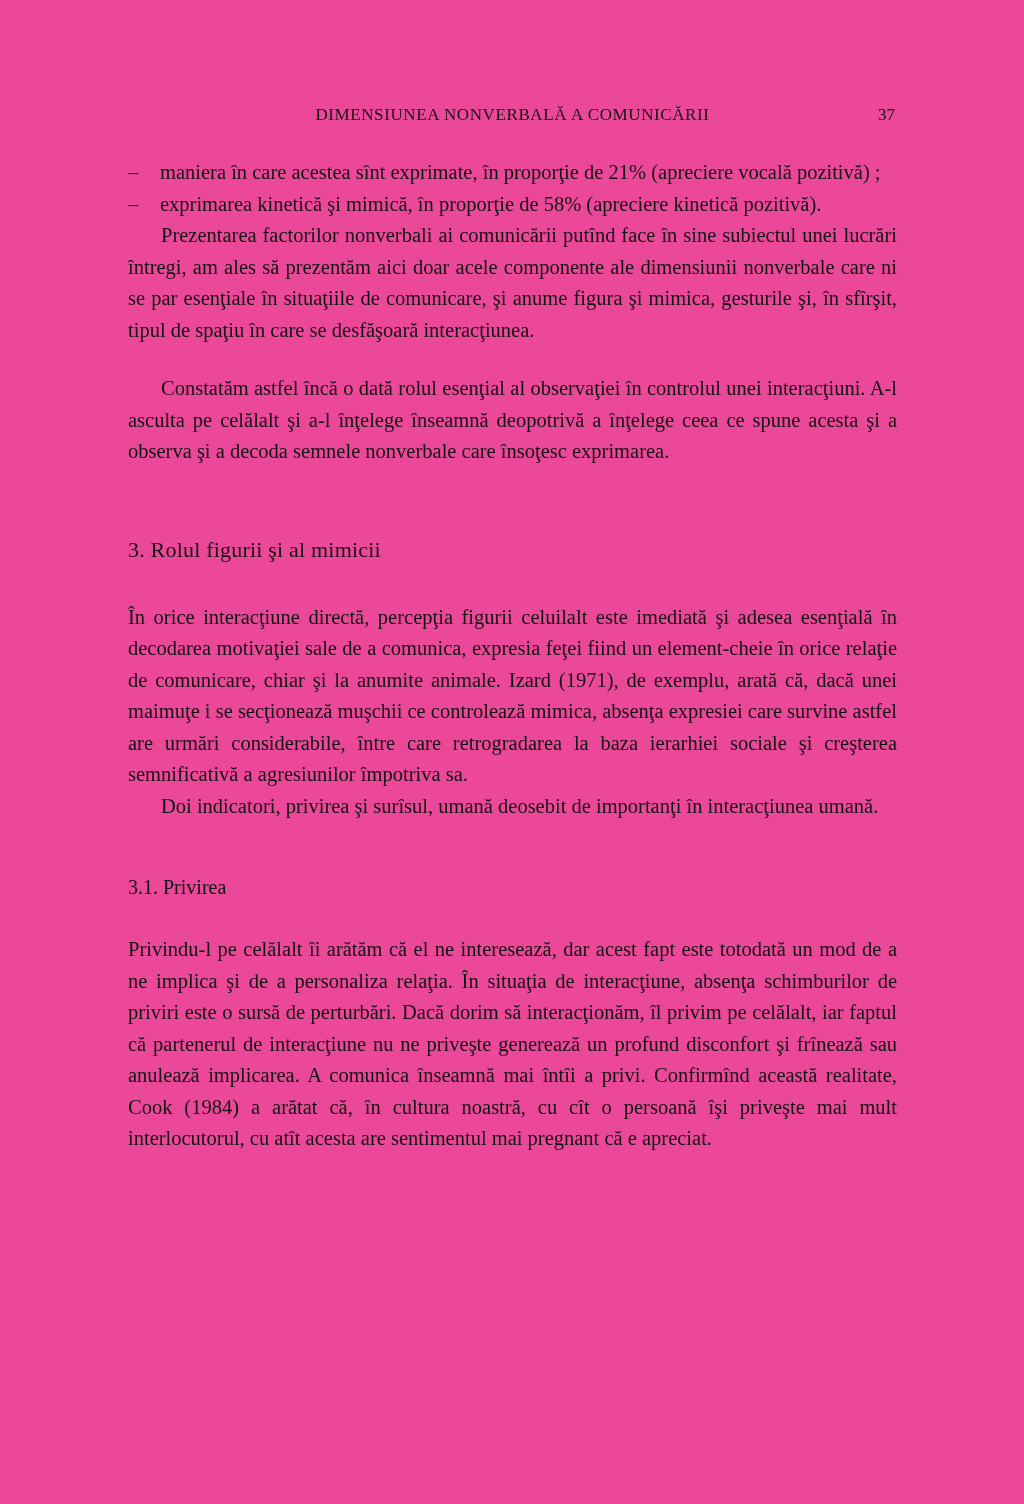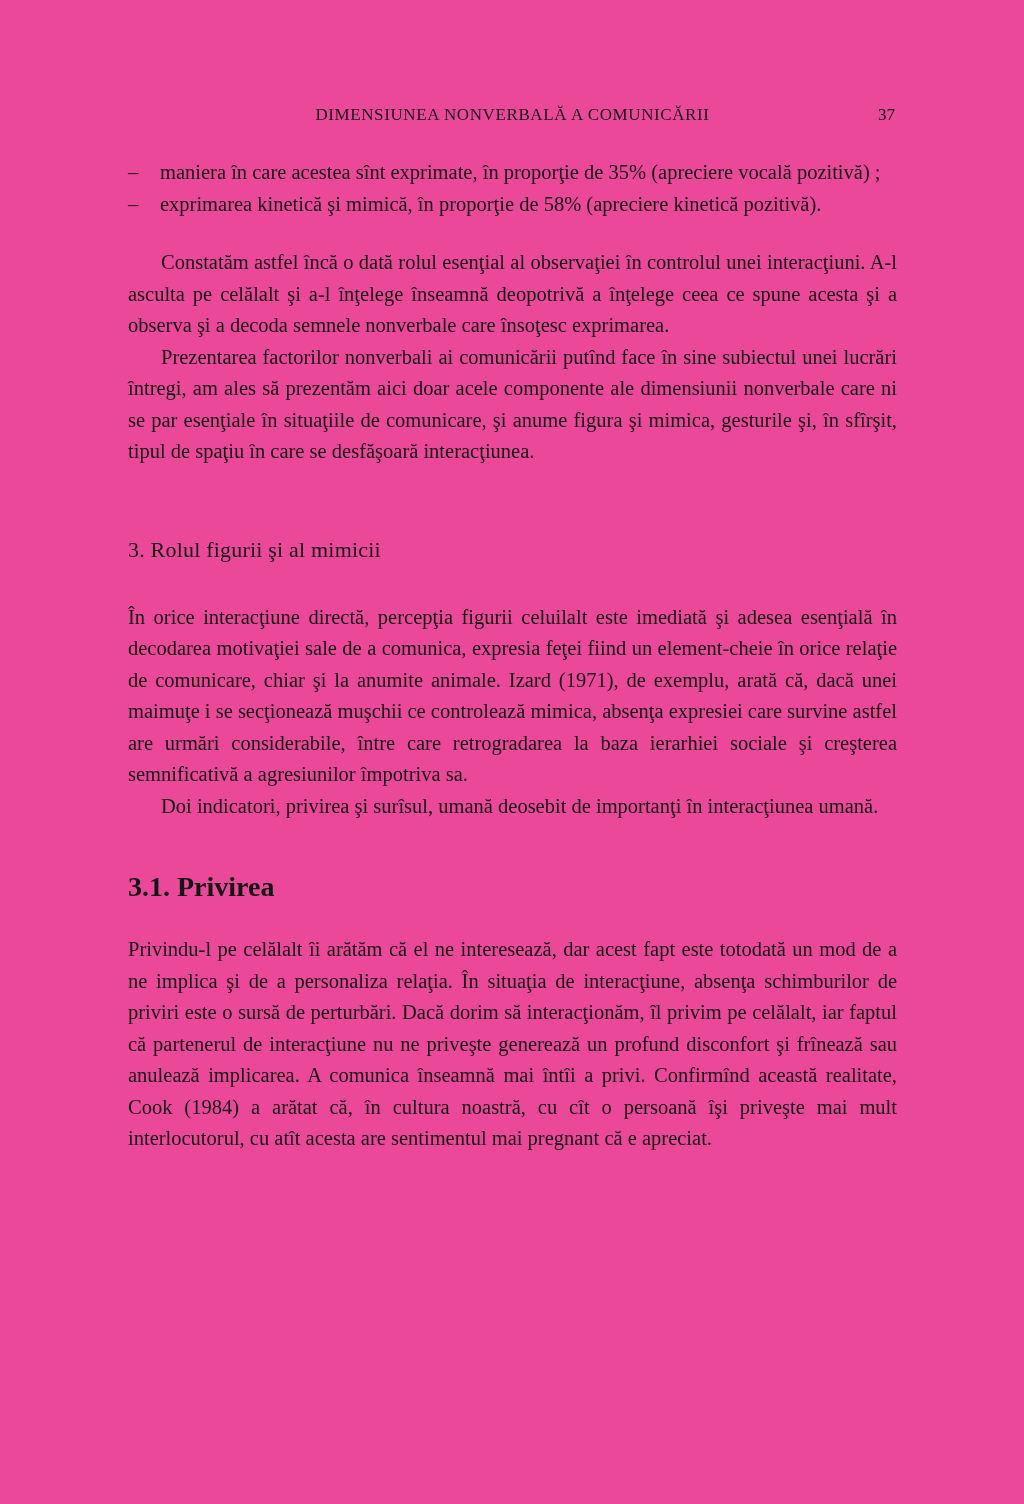--- a/index.html
+++ b/index.html
@@ -67,53 +67,53 @@
   .mt-block { margin-top: 27px; }
   
   h2.section-heading {
     font-size: 22px;
     font-weight: normal;
     line-height: 36px;
     margin-top: 64px;
     letter-spacing: 0.2px;
   }
   h3.subsection-heading {
-    font-size: 28px;
-    font-weight: bold;
+    font-size: 20px;
+    font-weight: normal;
     line-height: 30px;
     margin-top: 50px;
   }
   .after-heading { margin-top: 34px; }
   .after-subheading { margin-top: 32px; }
 </style>
 </head>
 <body>
 
 <div class="page">
   <div class="content">
 
     <div class="running-header">
       <span>DIMENSIUNEA NONVERBALĂ A COMUNICĂRII</span>
       <span class="page-number">37</span>
     </div>
 
     <div class="bullet-list">
       <div class="list-item">
         <span class="list-marker">–</span>
-        <span class="list-text">maniera în care acestea sînt exprimate, în proporţie de 35% (apreciere vocală pozitivă) ;</span>
+        <span class="list-text">maniera în care acestea sînt exprimate, în proporţie de 21% (apreciere vocală pozitivă) ;</span>
       </div>
       <div class="list-item">
         <span class="list-marker">–</span>
         <span class="list-text">exprimarea kinetică şi mimică, în proporţie de 58% (apreciere kinetică pozitivă).</span>
       </div>
     </div>
 
+    <p class="body indent">Prezentarea factorilor nonverbali ai comunicării putînd face în sine subiectul unei lucrări întregi, am ales să prezentăm aici doar acele componente ale dimensiunii nonverbale care ni se par esenţiale în situaţiile de comunicare, şi anume figura şi mimica, gesturile şi, în sfîrşit, tipul de spaţiu în care se desfăşoară interacţiunea.</p>
+
     <p class="body indent mt-block">Constatăm astfel încă o dată rolul esenţial al observaţiei în controlul unei interacţiuni. A-l asculta pe celălalt şi a-l înţelege înseamnă deopotrivă a înţelege ceea ce spune acesta şi a observa şi a decoda semnele nonverbale care însoţesc exprimarea.</p>
-
-    <p class="body indent">Prezentarea factorilor nonverbali ai comunicării putînd face în sine subiectul unei lucrări întregi, am ales să prezentăm aici doar acele componente ale dimensiunii nonverbale care ni se par esenţiale în situaţiile de comunicare, şi anume figura şi mimica, gesturile şi, în sfîrşit, tipul de spaţiu în care se desfăşoară interacţiunea.</p>
 
     <h2 class="section-heading">3. Rolul figurii şi al mimicii</h2>
 
     <p class="body after-heading">În orice interacţiune directă, percepţia figurii celuilalt este imediată şi adesea esenţială în decodarea motivaţiei sale de a comunica, expresia feţei fiind un element-cheie în orice relaţie de comunicare, chiar şi la anumite animale. Izard (1971), de exemplu, arată că, dacă unei maimuţe i se secţionează muşchii ce controlează mimica, absenţa expresiei care survine astfel are urmări considerabile, între care retrogradarea la baza ierarhiei sociale şi creşterea semnificativă a agresiunilor împotriva sa.</p>
 
     <p class="body indent">Doi indicatori, privirea şi surîsul, umană deosebit de importanţi în interacţiunea umană.</p>
 
     <h3 class="subsection-heading">3.1. Privirea</h3>
 
     <p class="body after-subheading">Privindu-l pe celălalt îi arătăm că el ne interesează, dar acest fapt este totodată un mod de a ne implica şi de a personaliza relaţia. În situaţia de interacţiune, absenţa schimburilor de priviri este o sursă de perturbări. Dacă dorim să interacţionăm, îl privim pe celălalt, iar faptul că partenerul de interacţiune nu ne priveşte generează un profund disconfort şi frînează sau anulează implicarea. A comunica înseamnă mai întîi a privi. Confirmînd această realitate, Cook (1984) a arătat că, în cultura noastră, cu cît o persoană îşi priveşte mai mult interlocutorul, cu atît acesta are sentimentul mai pregnant că e apreciat.</p>

